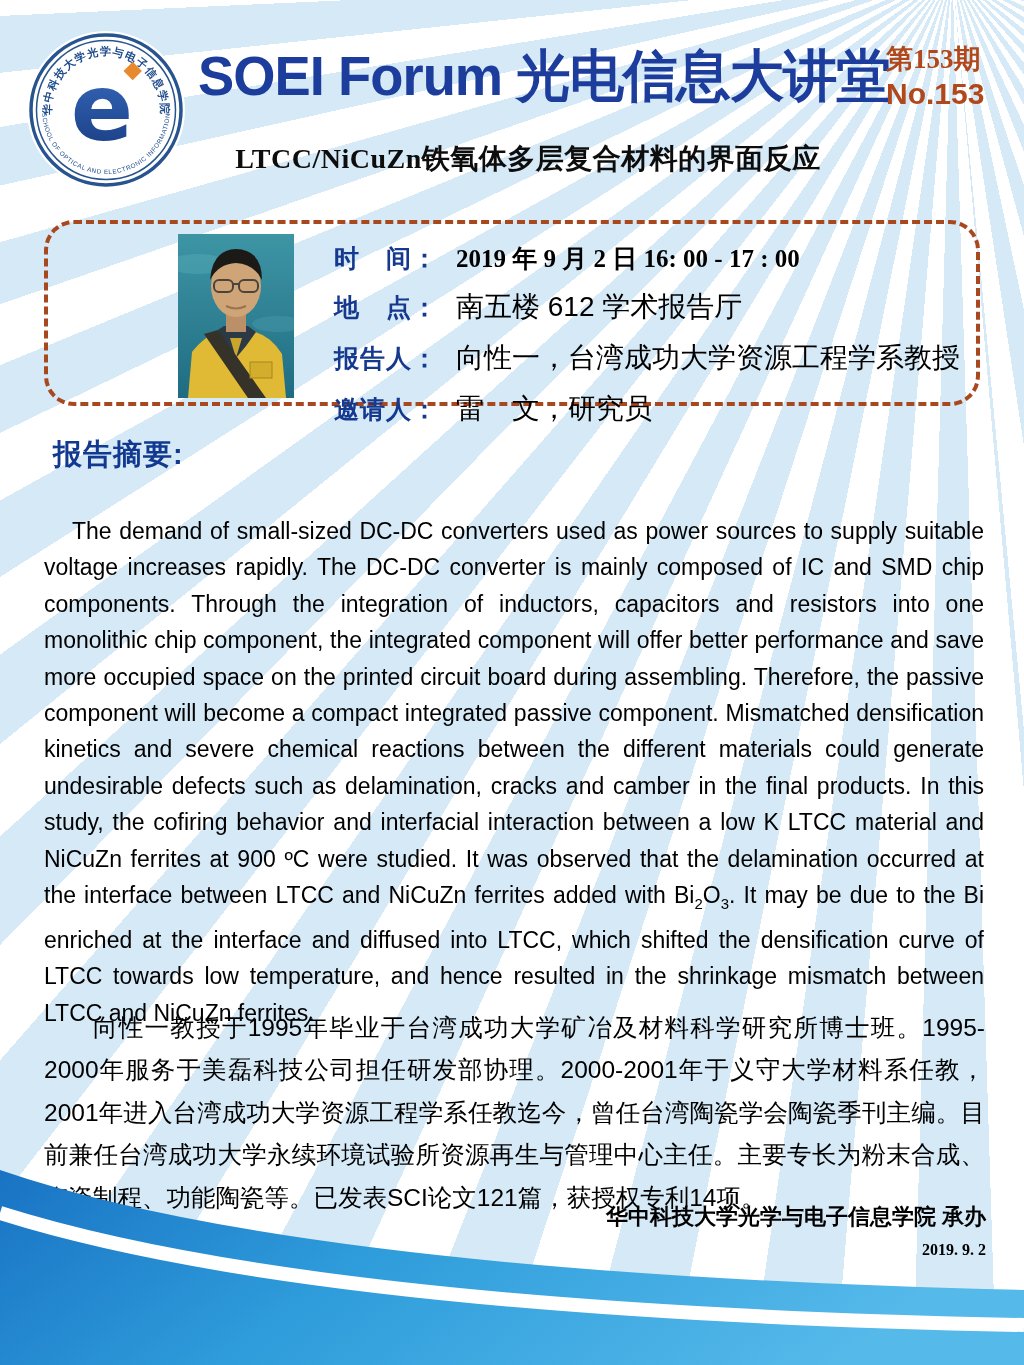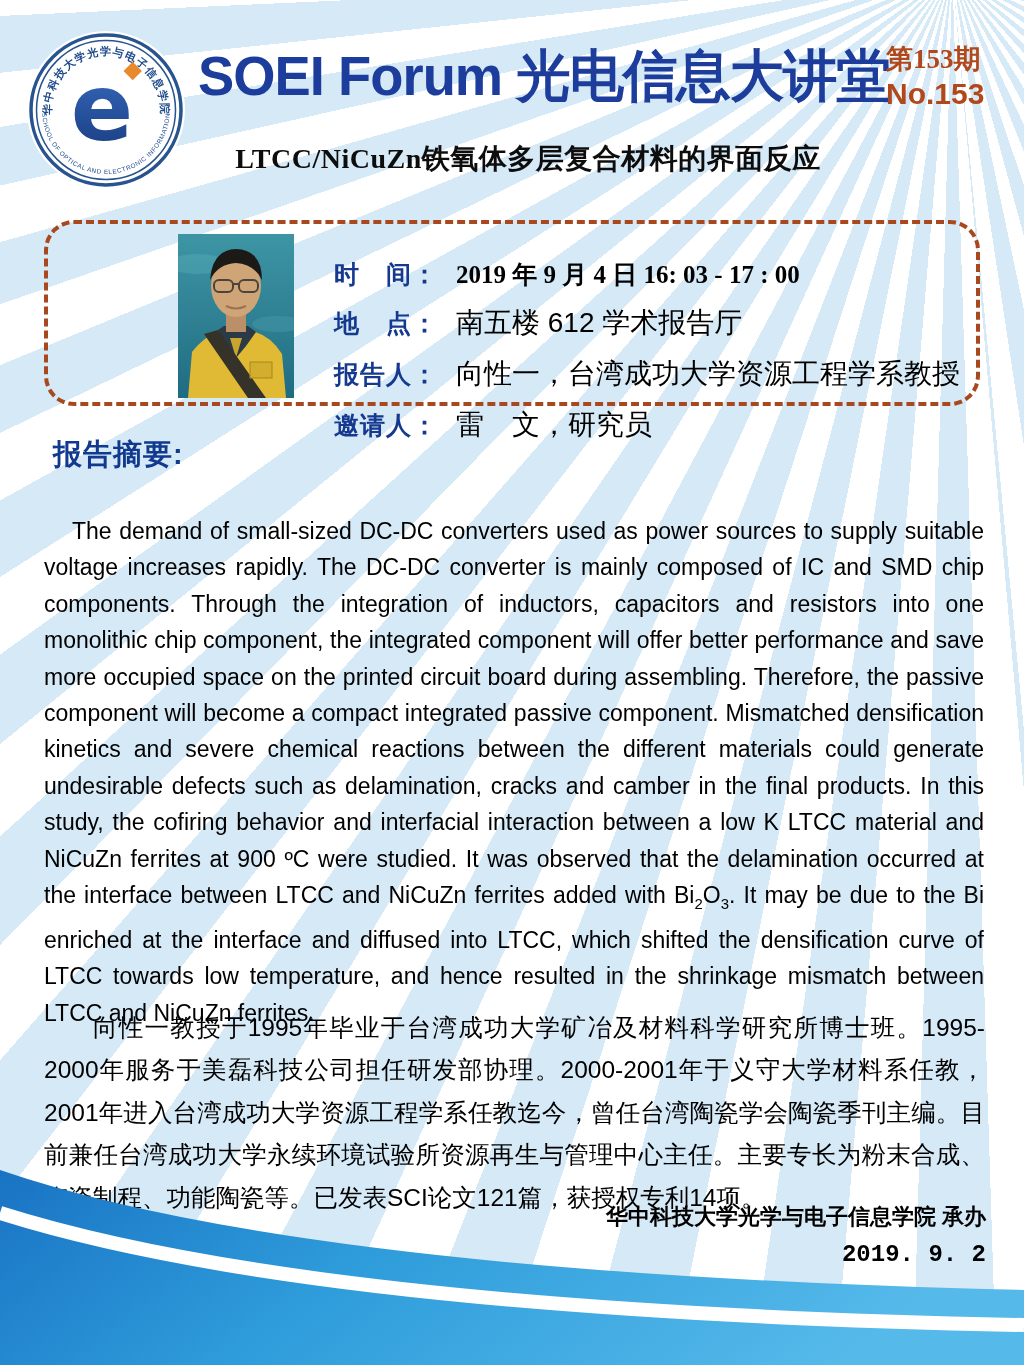--- a/index.html
+++ b/index.html
@@ -25,42 +25,42 @@
     position:absolute;left:16px;top:140px;width:1024px;text-align:center;
     font-family:"Liberation Serif",serif;font-weight:700;font-size:28px;color:#0d0d0d;
     letter-spacing:.5px;
   }
   
   .info-box{
     position:absolute;left:44px;top:220px;width:928px;height:178px;
     border:4px dashed #a8481f;border-radius:30px;
   }
   .photo{position:absolute;left:130px;top:10px;width:116px;height:164px;overflow:hidden;}
-  .info-rows{position:absolute;left:286px;top:34px;display:flex;flex-direction:column;gap:13px;}
+  .info-rows{position:absolute;left:286px;top:18px;display:flex;flex-direction:column;gap:13px;}
   .info-row{display:flex;align-items:baseline;white-space:nowrap;}
   .info-label{font-size:25px;font-weight:700;color:#15398f;letter-spacing:1px;min-width:122px;}
   .info-value{font-size:28px;color:#000;}
   .info-value.time{font-family:"Liberation Serif",serif;font-weight:700;font-size:25px;}
   
   .sec-heading{position:absolute;left:44px;font-size:29px;font-weight:700;color:#10398f;letter-spacing:1px;}
   #abstract-heading{top:435px;margin-left:9px;}
   #intro-heading{top:940px;}
   .abstract-text{
     position:absolute;left:44px;top:490px;width:940px;
     font-size:23px;line-height:36.4px;color:#000;text-align:justify;text-indent:28px;
   }
   .abstract-text sub{font-size:.65em;}
   .intro-text{
     position:absolute;left:44px;top:982px;width:941px;
     font-size:24.5px;line-height:42.5px;color:#000;text-align:justify;text-indent:2em;
   }
   
   .footer{position:absolute;right:38px;top:1202px;text-align:right;z-index:5;}
   .footer .org{font-size:22px;font-weight:700;color:#000;}
-  .footer .date{font-size:24px;font-weight:700;font-family:Liberation Mono, monospace;color:#000;margin-top:9px;}
+  .footer .date{font-size:16px;font-weight:700;font-family:Liberation Serif, serif;color:#000;margin-top:9px;}
   
   .swoosh{position:absolute;left:0;bottom:0;width:1024px;height:212px;z-index:2;}
 </style>
 </head>
 <body>
 
 <div class="page">
 
   <svg class="logo" viewBox="0 0 160 160">
     <defs>
@@ -117,21 +117,21 @@
       <ellipse cx="58" cy="52" rx="25" ry="31" fill="#cfa577"></ellipse>
       <path d="M32,46 Q34,16 58,15 Q84,16 84,46 Q76,30 58,29 Q40,30 32,46 Z" fill="#1c1a17"></path>
       <rect x="36" y="46" width="19" height="12" rx="5" fill="none" stroke="#4a443c" stroke-width="2"></rect>
       <rect x="61" y="46" width="19" height="12" rx="5" fill="none" stroke="#4a443c" stroke-width="2"></rect>
       <line x1="55" y1="50" x2="61" y2="50" stroke="#4a443c" stroke-width="2"></line>
       <path d="M48,72 Q58,77 68,72" fill="none" stroke="#9a7350" stroke-width="2"></path>
     </svg>
     <div class="info-rows">
       <div class="info-row">
         <span class="info-label">时　间：</span>
-        <span class="info-value time">2019 年 9 月 4 日 16: 03 - 17 : 00</span>
+        <span class="info-value time">2019 年 9 月 2 日 16: 00 - 17 : 00</span>
       </div>
       <div class="info-row">
         <span class="info-label">地　点：</span>
         <span class="info-value">南五楼 612 学术报告厅</span>
       </div>
       <div class="info-row">
         <span class="info-label">报告人：</span>
         <span class="info-value">向性一，台湾成功大学资源工程学系教授</span>
       </div>
       <div class="info-row">

